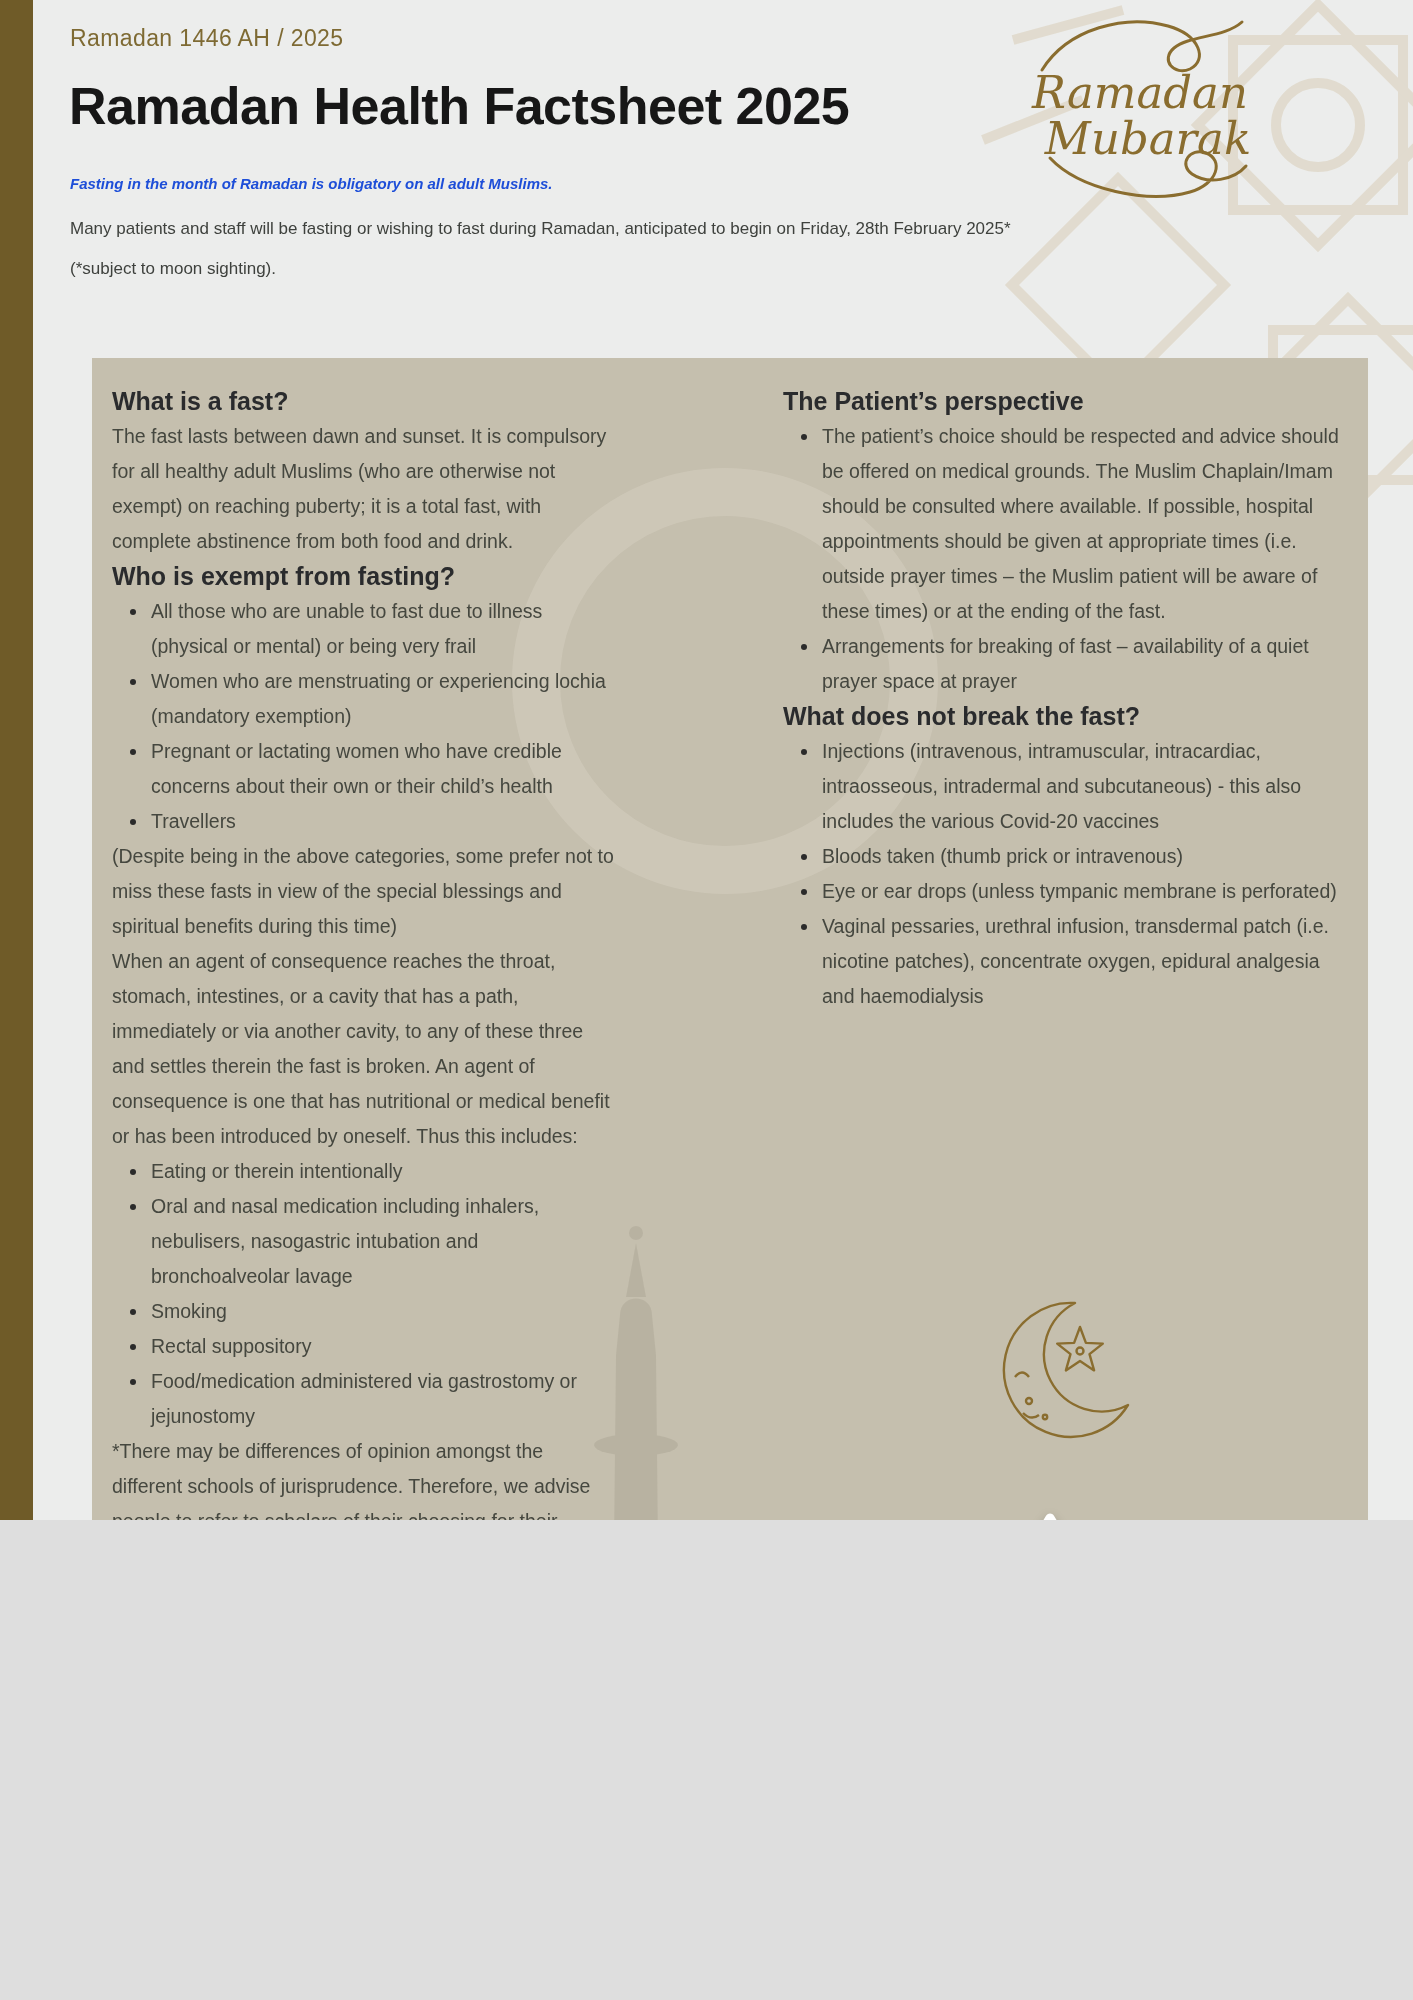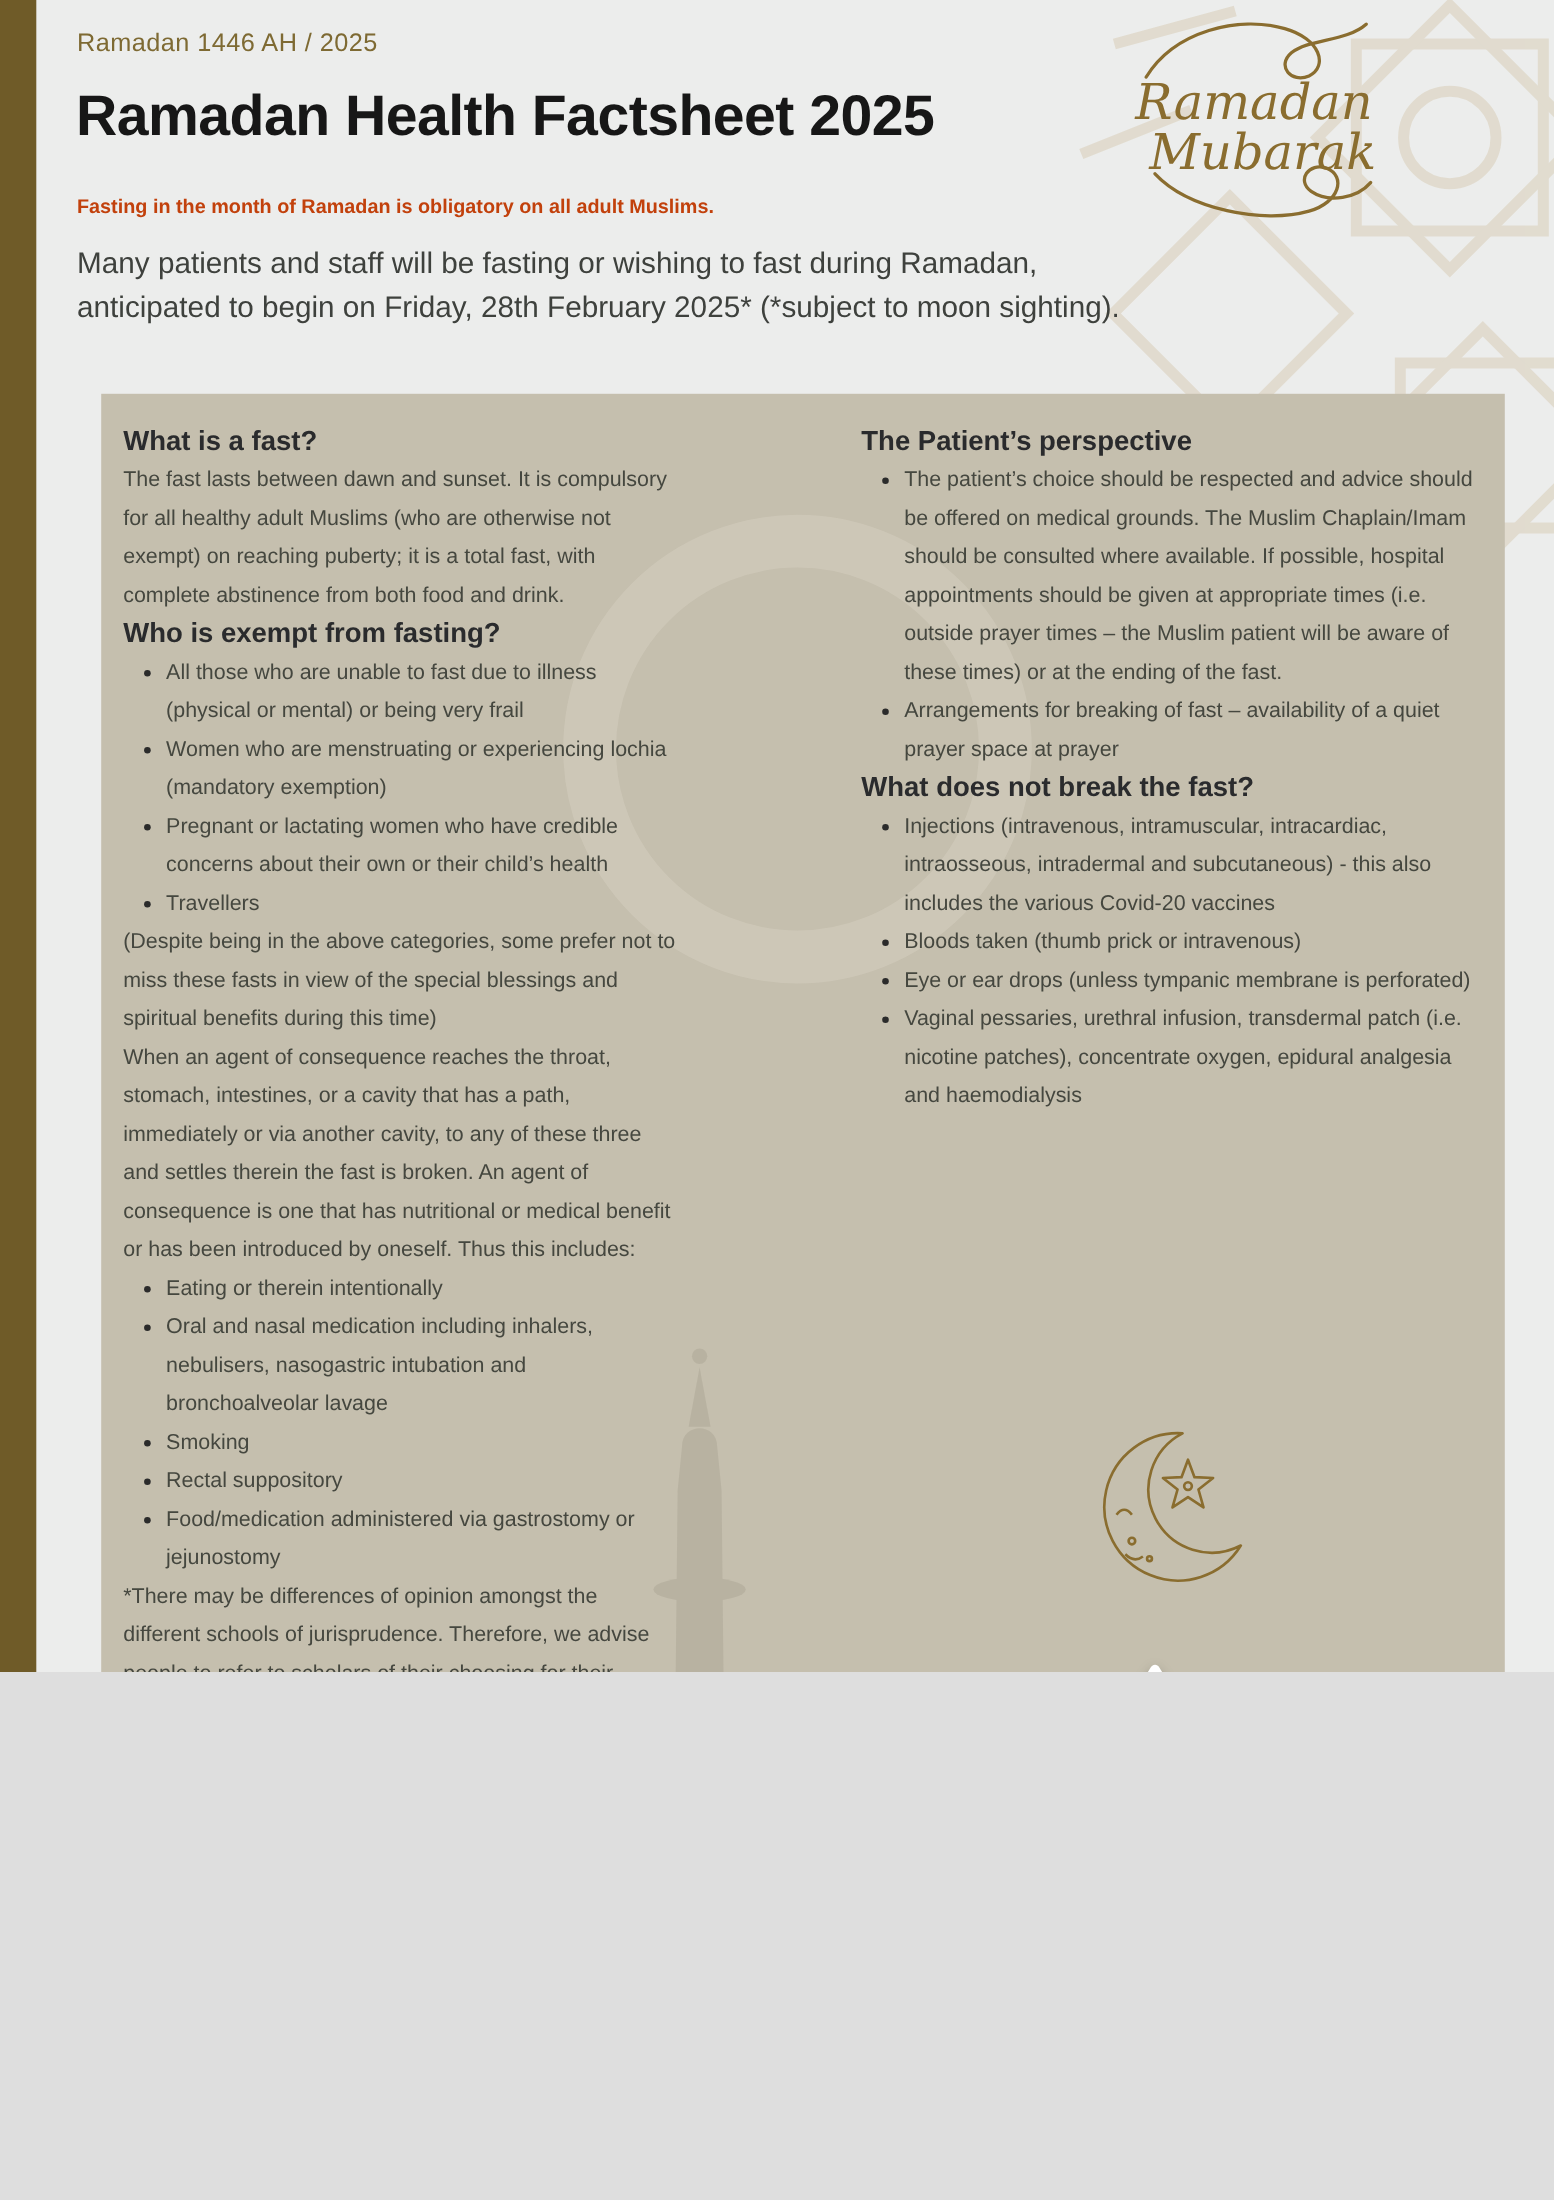--- a/index.html
+++ b/index.html
@@ -13,22 +13,22 @@
 
   
   .pattern-tr { position:absolute; right:0; top:0; width:440px; height:640px; opacity:.55; pointer-events:none; }
   .ring-wm { position:absolute; left:420px; top:110px; width:330px; height:330px; border-radius:50%;
              border:48px solid rgba(224,219,205,0.30); pointer-events:none; }
   .mosque-wm { position:absolute; left:260px; bottom:0; width:980px; height:810px; opacity:.10; pointer-events:none; }
 
   
   .kicker { position:absolute; left:70px; top:25px; font-size:23px; color:#7e6a33; letter-spacing:.4px; }
   .title  { position:absolute; left:69px; top:76px; font-size:52px; font-weight:bold; color:#171717; letter-spacing:-.5px; }
-  .intro-bold { position:absolute; left:70px; top:160px; width:1005px; font-size:18px; font-weight:bold; color:#c2410c; }
-  .intro-text { position:absolute; left:70px; top:192px; width:1005px; font-size:27px; color:#3e413d; line-height:40px; }
+  .intro-bold { position:absolute; left:70px; top:160px; width:1005px; font-size:15px; font-weight:bold; color:#1d4ed8;font-style:italic; }
+  .intro-text { position:absolute; left:70px; top:192px; width:1005px; font-size:17px; color:#3e413d; line-height:40px; }
 
   .logo { position:absolute; left:1028px; top:8px; width:230px; height:205px; }
   .logo text { font-family:"DejaVu Serif", serif; font-style:italic; fill:#8a6d2f; }
 
   
   .panel { position:absolute; left:92px; top:358px; width:1276px; height:1567px; background:#c5bfae; }
   .col { position:absolute; top:26px; font-size:19.5px; line-height:35px; color:#45473f; }
   .col-left  { left:20px;  width:505px; }
   .col-right { left:691px; width:568px; }
   .col h3 { margin:0; font-size:25px; line-height:35px; font-weight:bold; color:#2a2b2d; }

